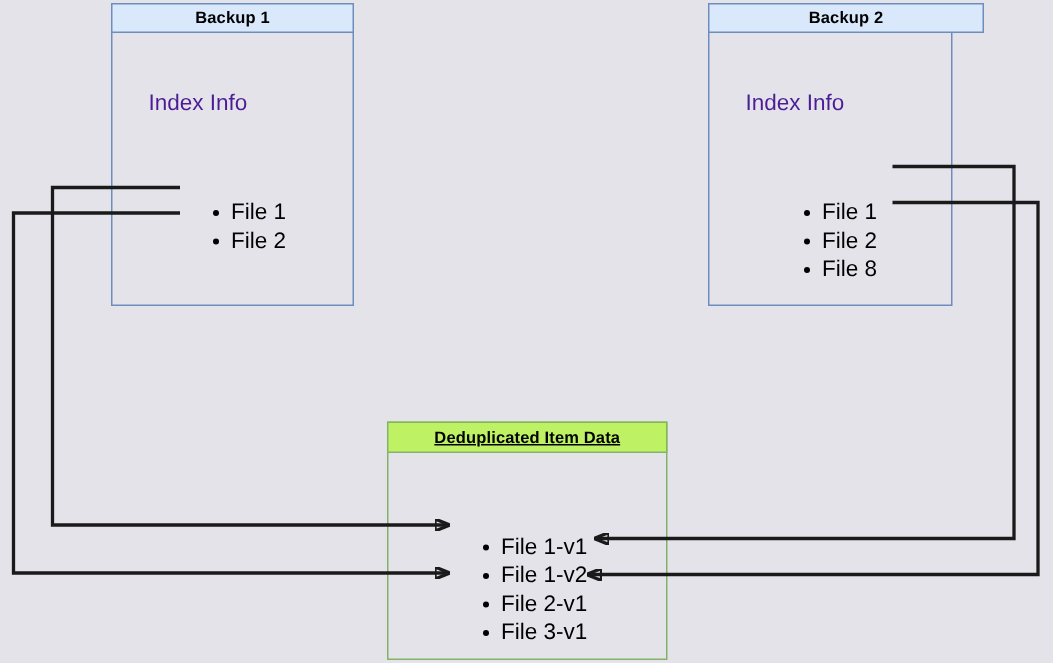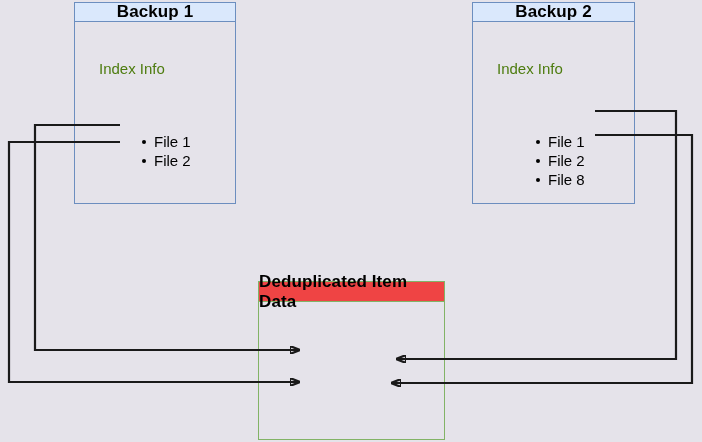--- a/index.html
+++ b/index.html
@@ -25,46 +25,47 @@
     box-sizing: border-box;
     border-width: 1px;
     border-style: solid;
     background: transparent;
   }
   .box-header {
     position: absolute;
     box-sizing: border-box;
     border-width: 1px;
     border-style: solid;
-    font-size: 17px;
+    font-size: 11px;
     font-weight: bold;
     color: #000000;
     display: flex;
     align-items: center;
     justify-content: center;
     letter-spacing: 0.1px;
   }
   .box-blue {
     border-color: #6c8ebf;
   }
   .hdr-blue {
     border-color: #6c8ebf;
     background: #dae8fc;
   }
   .box-green {
     border-color: #82b366;
   }
   .hdr-green {
     border-color: #82b366;
-    background: #ef4444;
+    background: #bef264;
+    text-decoration: underline;
   }
   .index-label {
     position: absolute;
     font-size: 15px;
-    color: #4d7c0f;
+    color: #4c1d95;
     white-space: nowrap;
   }
   .bullet-list {
     position: absolute;
     margin: 16px;
     padding: 0;
     list-style: none;
   }
   .bullet-list li {
     position: relative;
@@ -107,34 +108,40 @@
   <div class="box-header hdr-blue" style="left:74px; top:2px; width:162px; height:20px;">
     <span>Backup 1</span>
   </div>
   <div class="index-label" style="left:99px; top:60px;">Index Info</div>
   <ul class="bullet-list" style="left:124px; top:116px;">
     <li>File 1</li>
     <li>File 2</li>
   </ul>
 
   <div class="box box-blue" style="left:472px; top:2px; width:163px; height:202px;"></div>
-  <div class="box-header hdr-blue" style="left:472px; top:2px; width:163px; height:20px;">
+  <div class="box-header hdr-blue" style="left:472px; top:2px; width:184px; height:20px;">
     <span>Backup 2</span>
   </div>
   <div class="index-label" style="left:497px; top:60px;">Index Info</div>
   <ul class="bullet-list" style="left:518px; top:116px;">
     <li>File 1</li>
     <li>File 2</li>
     <li>File 8</li>
   </ul>
 
   <div class="box box-green" style="left:258px; top:281px; width:187px; height:159px;"></div>
   <div class="box-header hdr-green" style="left:258px; top:281px; width:187px; height:21px;">
     <span>Deduplicated Item Data</span>
   </div>
+  <ul class="bullet-list" style="left:304px; top:339px;">
+    <li>File 1-v1</li>
+    <li>File 1-v2</li>
+    <li>File 2-v1</li>
+    <li>File 3-v1</li>
+  </ul>
 
   <svg id="wires" viewBox="0 0 702 442">
     <defs>
       <marker id="arrowL" markerWidth="10" markerHeight="8" refX="9" refY="4" orient="auto" markerUnits="userSpaceOnUse">
         <path d="M0,0 L10,4 L0,8 z" fill="#1a1a1a" stroke="none"></path>
       </marker>
       <marker id="arrowR" markerWidth="10" markerHeight="8" refX="9" refY="4" orient="auto" markerUnits="userSpaceOnUse">
         <path d="M0,0 L10,4 L0,8 z" fill="#1a1a1a" stroke="none"></path>
       </marker>
     </defs>

